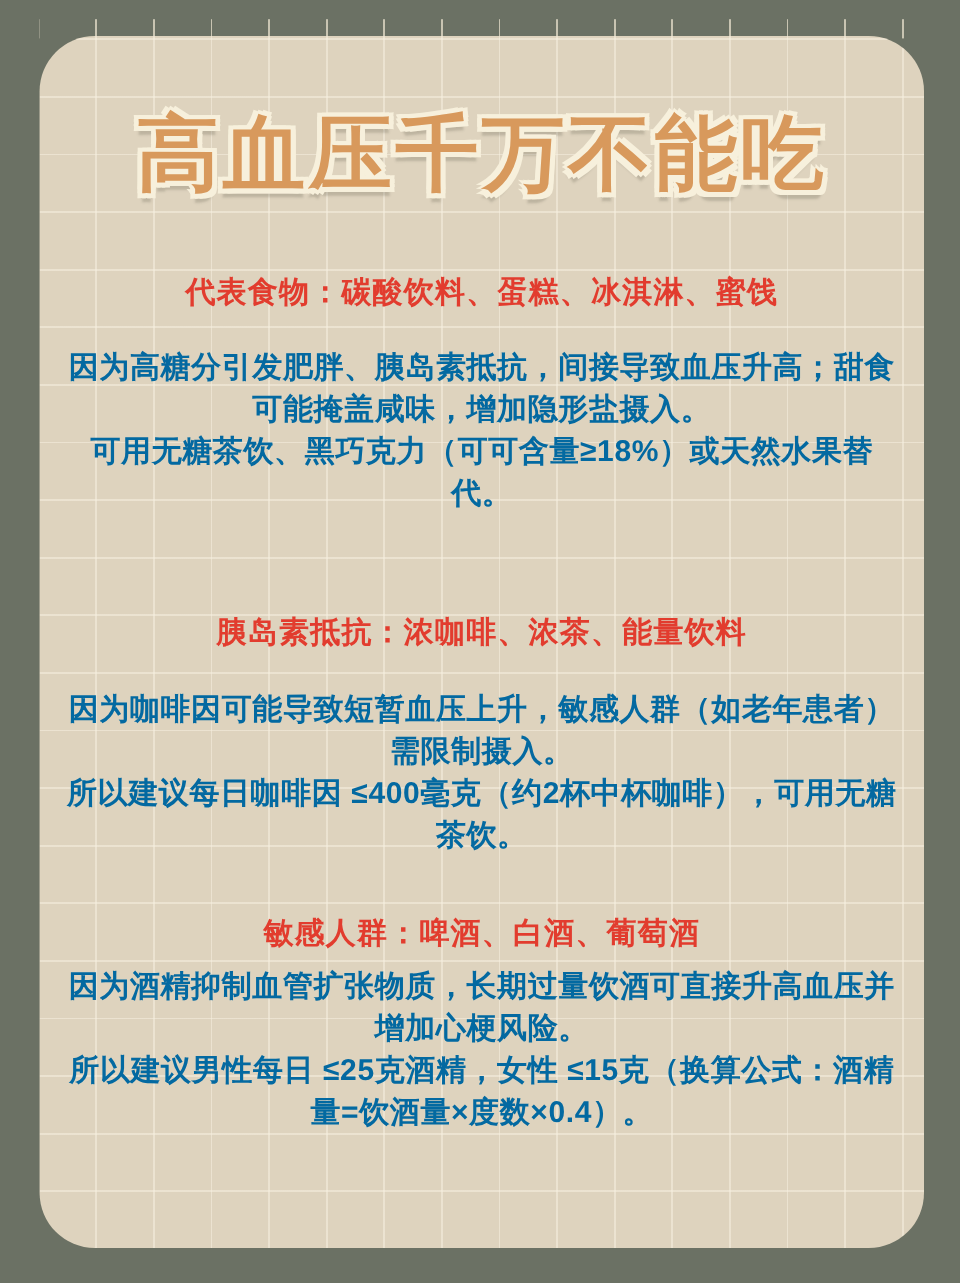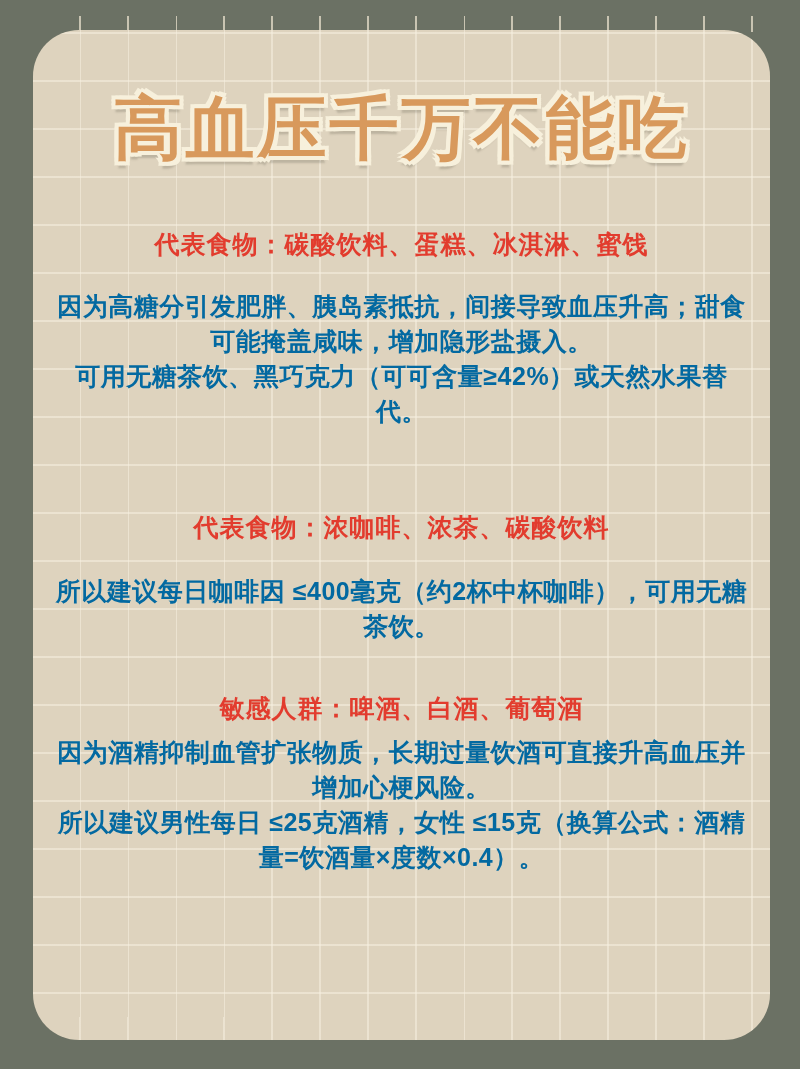--- a/index.html
+++ b/index.html
@@ -112,27 +112,28 @@
   <div class="grid-overlay"></div>
 
   <div class="content">
 
     <h1 class="poster-title">高血压千万不能吃</h1>
 
     <section id="section-sugar">
       <h2 class="section-heading">代表食物：碳酸饮料、蛋糕、冰淇淋、蜜饯</h2>
       <div class="section-body">
         <p>因为高糖分引发肥胖、胰岛素抵抗，间接导致血压升高；甜食可能掩盖咸味，增加隐形盐摄入。</p>
-        <p>可用无糖茶饮、黑巧克力（可可含量≥42%）或天然水果替代。</p>
+        <p>可用无糖茶饮、黑巧克力（可可含量≥18%）或天然水果替代。</p>
       </div>
     </section>
 
     <section id="section-caffeine">
-      <h2 class="section-heading">代表食物：浓咖啡、浓茶、碳酸饮料</h2>
+      <h2 class="section-heading">胰岛素抵抗：浓咖啡、浓茶、能量饮料</h2>
       <div class="section-body">
+        <p>因为咖啡因可能导致短暂血压上升，敏感人群（如老年患者）需限制摄入。</p>
         <p>所以建议每日咖啡因 ≤400毫克（约2杯中杯咖啡），可用无糖茶饮。</p>
       </div>
     </section>
 
     <section id="section-alcohol">
       <h2 class="section-heading">敏感人群：啤酒、白酒、葡萄酒</h2>
       <div class="section-body">
         <p>因为酒精抑制血管扩张物质，长期过量饮酒可直接升高血压并增加心梗风险。</p>
         <p>所以建议男性每日 ≤25克酒精，女性 ≤15克（换算公式：酒精量=饮酒量×度数×0.4）。</p>
       </div>

